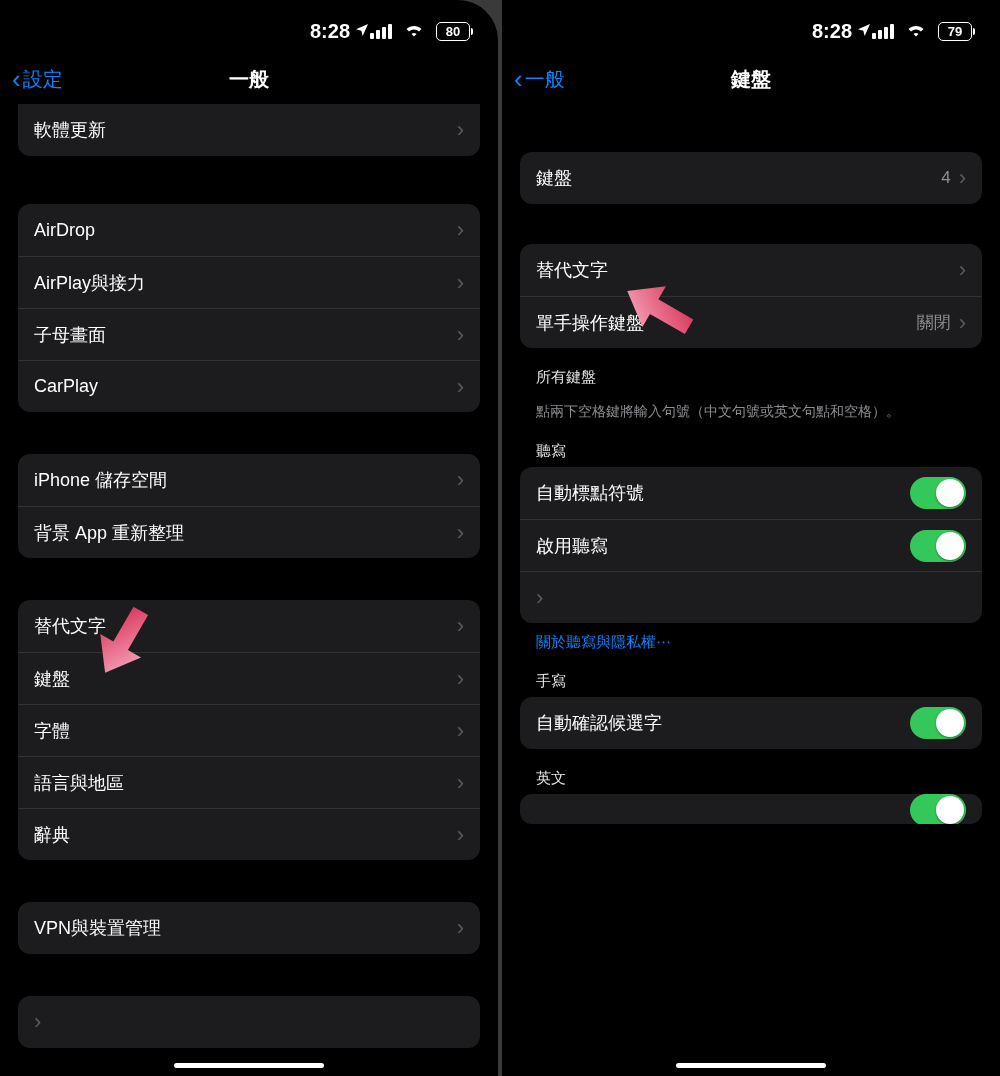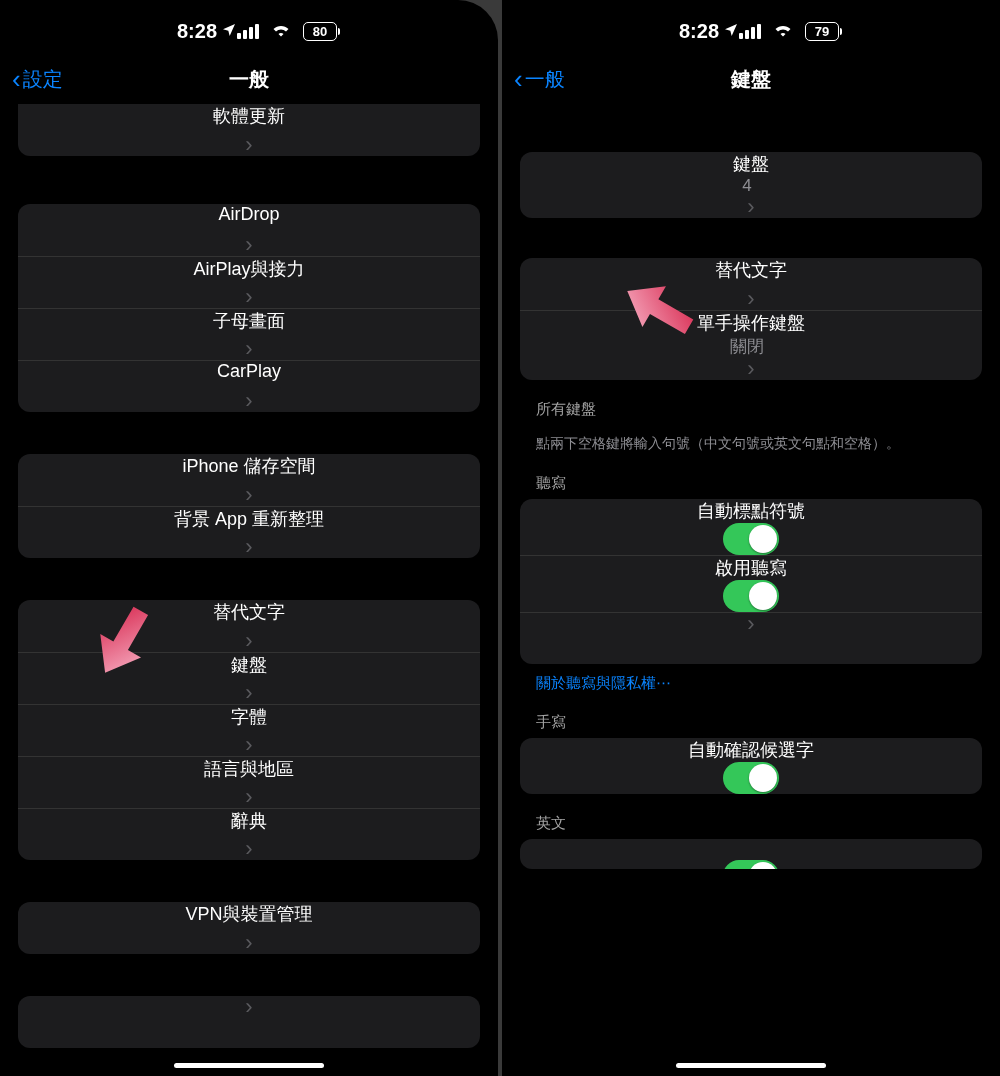--- a/index.html
+++ b/index.html
@@ -8,21 +8,21 @@
     font-family: -apple-system, "SF Pro Text", "Helvetica Neue", Arial, "PingFang TC", sans-serif;
     width: 1000px;
     height: 1076px;
     display: flex;
     gap: 4px;
     overflow: hidden;
   }
   .phone { background:#000; flex:1; position:relative; overflow:hidden; }
   .phone.left { border-radius: 0 40px 0 0; }
   .status {
-    height:54px; display:flex; align-items:center; justify-content:center;
+    height:54px; display:flex; align-items:center; justify-content:flex-end;
     padding: 8px 28px 0 44px; color:#fff;
   }
   .status .time { font-size:20px; font-weight:600; display:flex; align-items:center; gap:4px;}
   .status .right { display:flex; align-items:center; gap:12px; }
   .battery-box {
     border:1.5px solid #fff; border-radius:5px; padding:1px 3px; font-size:13px; font-weight:700;
     display:inline-flex; align-items:center; min-width:34px; justify-content:center;
     position:relative;
   }
   .battery-box::after{
@@ -35,28 +35,28 @@
   .navbar .title {
     position:absolute; left:0; right:0; text-align:center; color:#fff; font-size:20px; font-weight:600; pointer-events:none;
   }
   .content { position:absolute; top:104px; left:0; right:0; bottom:0; overflow:hidden; padding:0 18px;}
   .group {
     background:#1c1c1e; border-radius:12px; margin-top:22px; overflow:hidden;
   }
   .group.tight-top { margin-top:0; }
   .row {
     min-height:52px; display:flex; align-items:center; padding:0 16px; color:#fff; font-size:18px;
-    border-top:1px solid #333; position:relative;flex-direction:column;
+    border-top:1px solid #333; position:relative;
   }
   .row:first-child{ border-top:none; }
   .row .label { flex:1; }
   .row .val { color:#8e8e93; font-size:17px; margin-right:8px;}
   .chevron { color:#5a5a5e; font-size:22px; line-height:1; }
   .section-header{
-    color:#a3a3a3; font-size:15px; padding:20px 16px 6px 16px;
+    color:#e5e5e5; font-size:15px; padding:20px 16px 6px 16px;
   }
   .section-footer{
     color:#8e8e93; font-size:14px; padding:8px 16px 0 16px; line-height:1.5;
   }
   .link { color:#0a84ff; font-size:15px; padding:10px 16px 0 16px; }
   .toggle {
     width:56px; height:32px; background:#34c759; border-radius:16px; position:relative; flex:none;
   }
   .toggle::after{
     content:""; position:absolute; right:2px; top:2px; width:28px; height:28px; background:#fff; border-radius:50%;

